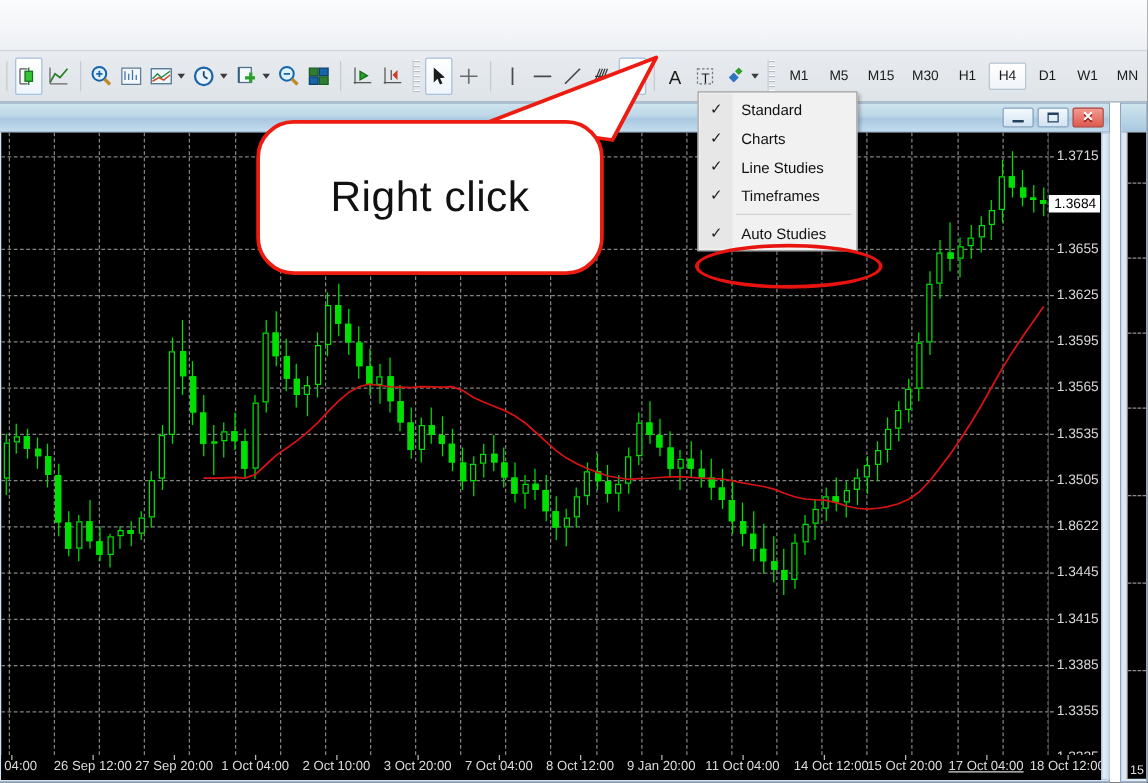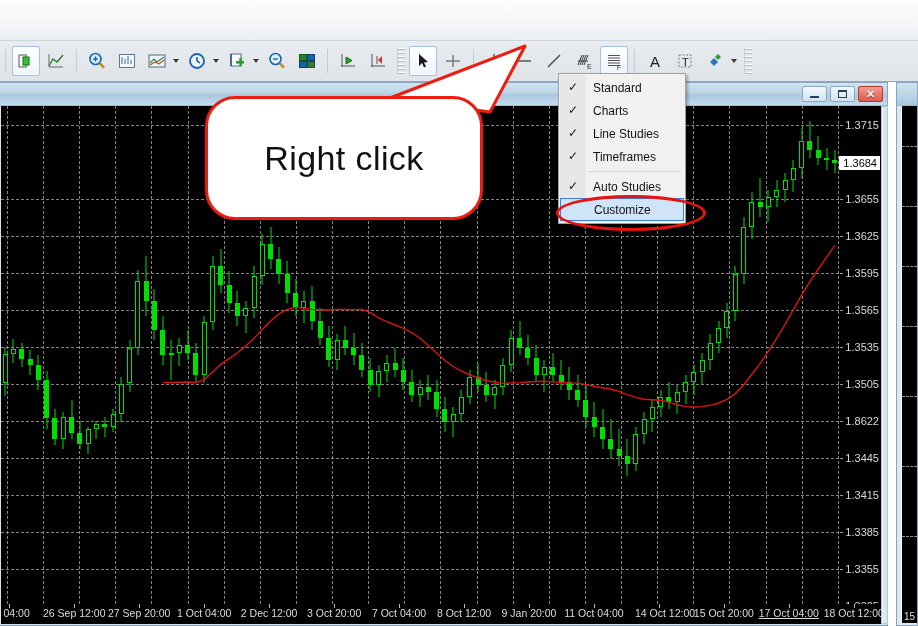--- a/index.html
+++ b/index.html
@@ -302,20 +302,31 @@
       <div class="tb-btn">
         <svg class="ico" width="20" height="20" viewBox="0 0 20 20">
           <polygon points="5,11 9,7 13,11 9,15" fill="#2f74c0"></polygon>
           <polygon points="10,6 13,3 16,6 13,9" fill="#2aa12a"></polygon>
         </svg>
       </div>
       <div class="caret"></div>
 
       <div class="tb-grip"></div>
 
+      <div id="tf-list" style="display:flex;align-items:center;">
+          <div class="tf">M1</div>
+          <div class="tf">M5</div>
+          <div class="tf">M15</div>
+          <div class="tf">M30</div>
+          <div class="tf">H1</div>
+          <div class="tf active">H4</div>
+          <div class="tf">D1</div>
+          <div class="tf">W1</div>
+          <div class="tf">MN</div>
+        </div>
     </div>
   </div>
 
   <div class="chartwin2">
     <div class="cw2-title"></div>
     <div class="cw2-plot">
       <div class="cw2-g" style="top:40px"></div>
       <div class="cw2-g" style="top:100px"></div>
       <div class="cw2-g" style="top:160px"></div>
       <div class="cw2-g" style="top:220px"></div>
@@ -806,21 +817,21 @@
     <div class="timescale" id="timescale">
         <div class="tmark" style="left: 8.30698px;"></div>
         <div class="ttick" style="left: 8.30698px;">ep 04:00</div>
         <div class="tmark" style="left: 73.2682px;"></div>
         <div class="ttick" style="left: 73.2682px;">26 Sep 12:00</div>
         <div class="tmark" style="left: 138.229px;"></div>
         <div class="ttick" style="left: 138.229px;">27 Sep 20:00</div>
         <div class="tmark" style="left: 203.191px;"></div>
         <div class="ttick" style="left: 203.191px;">1 Oct 04:00</div>
         <div class="tmark" style="left: 268.152px;"></div>
-        <div class="ttick" style="left: 268.152px;">2 Dec 12:00</div>
+        <div class="ttick" style="left: 268.152px;">2 Oct 10:00</div>
         <div class="tmark" style="left: 333.113px;"></div>
         <div class="ttick" style="left: 333.113px;">3 Oct 20:00</div>
         <div class="tmark" style="left: 398.074px;"></div>
         <div class="ttick" style="left: 398.074px;">7 Oct 04:00</div>
         <div class="tmark" style="left: 463.036px;"></div>
         <div class="ttick" style="left: 463.036px;">8 Oct 12:00</div>
         <div class="tmark" style="left: 527.997px;"></div>
         <div class="ttick" style="left: 527.997px;">9 Jan 20:00</div>
         <div class="tmark" style="left: 592.958px;"></div>
         <div class="ttick" style="left: 592.958px;">11 Oct 04:00</div>
@@ -852,23 +863,20 @@
       </div>
       <div class="mi">
         <span class="chk">✓</span>
         <span>Timeframes</span>
       </div>
       <div class="msep"></div>
       <div class="mi">
         <span class="chk">✓</span>
         <span>Auto Studies</span>
       </div>
-      <div class="mi hl">
-        <span>Customize</span>
-      </div>
     </div>
   <div class="ellipse"></div>
 
   <svg class="tail" viewBox="0 0 360 120">
     <path d="M 290 72 L 325 6 L 190 58 Z" fill="#ffffff" stroke="#ee1b10" stroke-width="3" stroke-linejoin="round"></path>
   </svg>
   <div class="callout">
     <span>Right click</span>
   </div>
 

